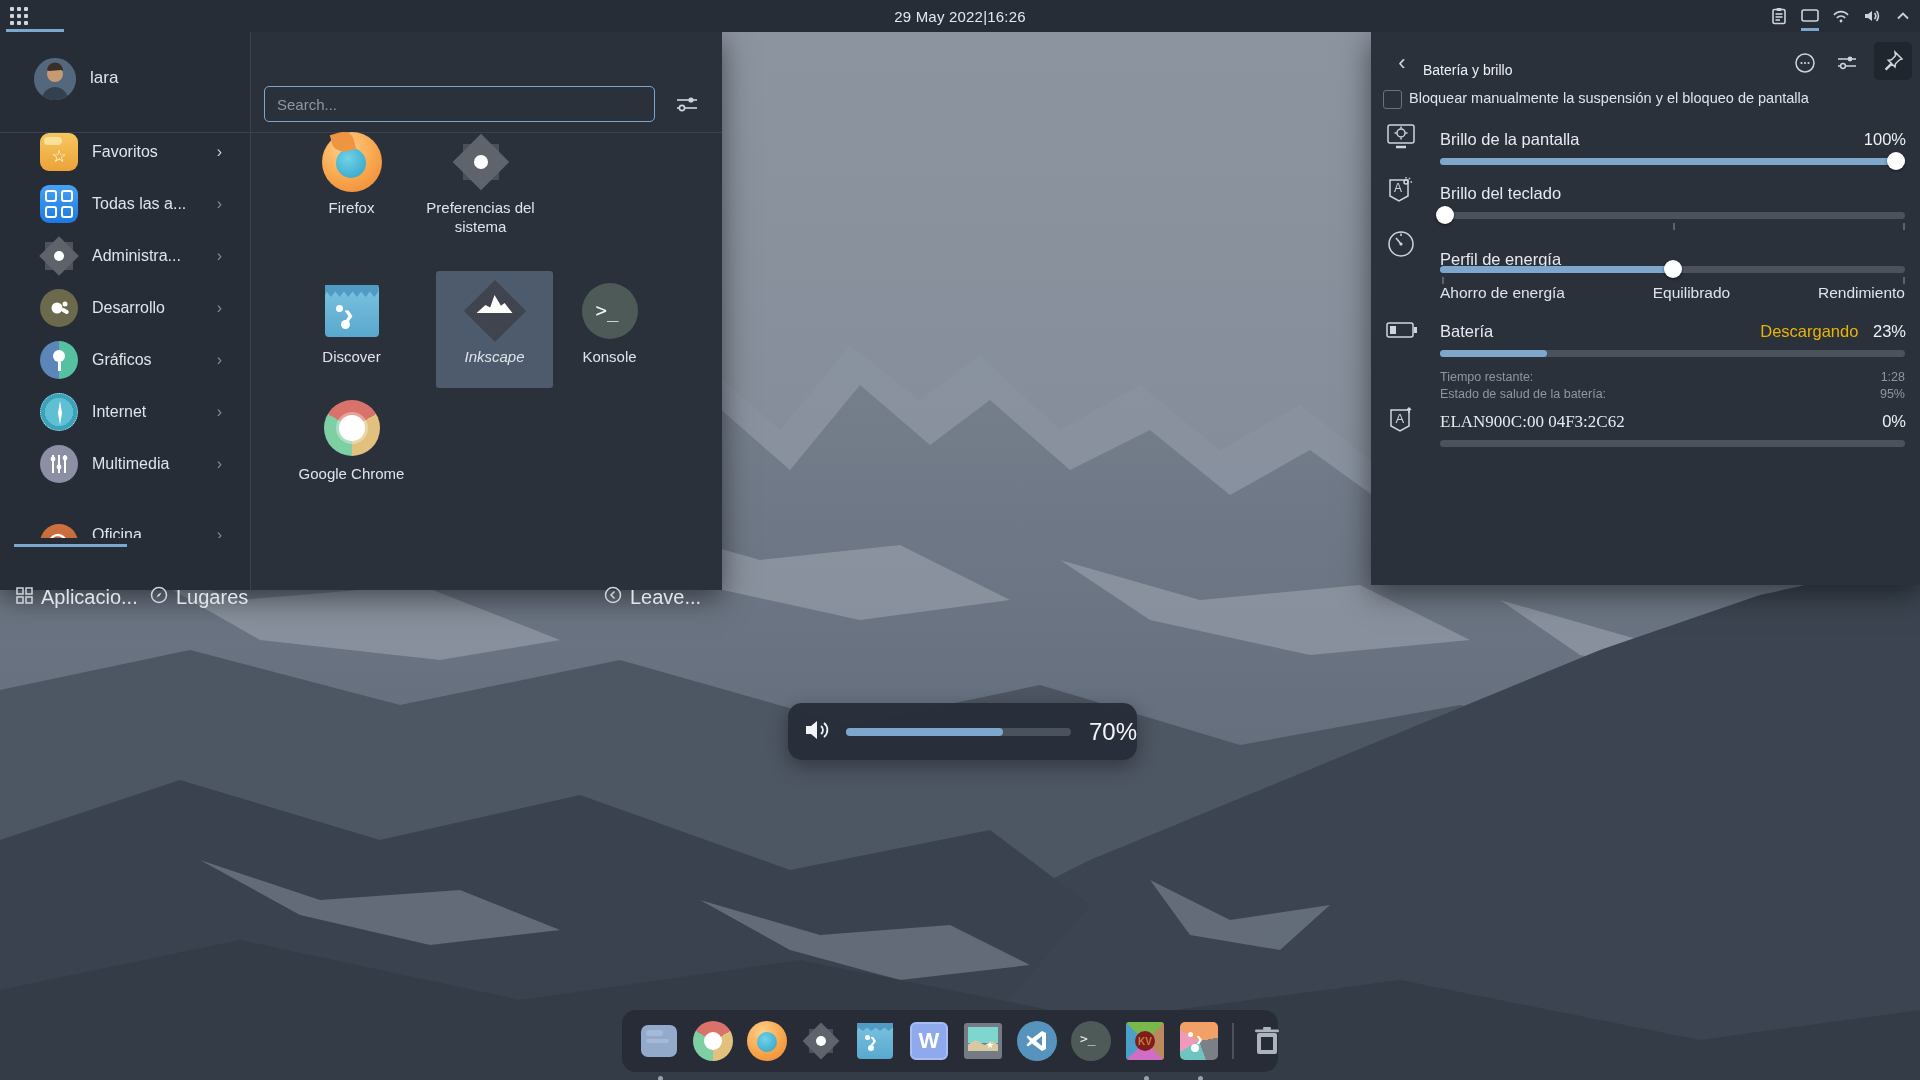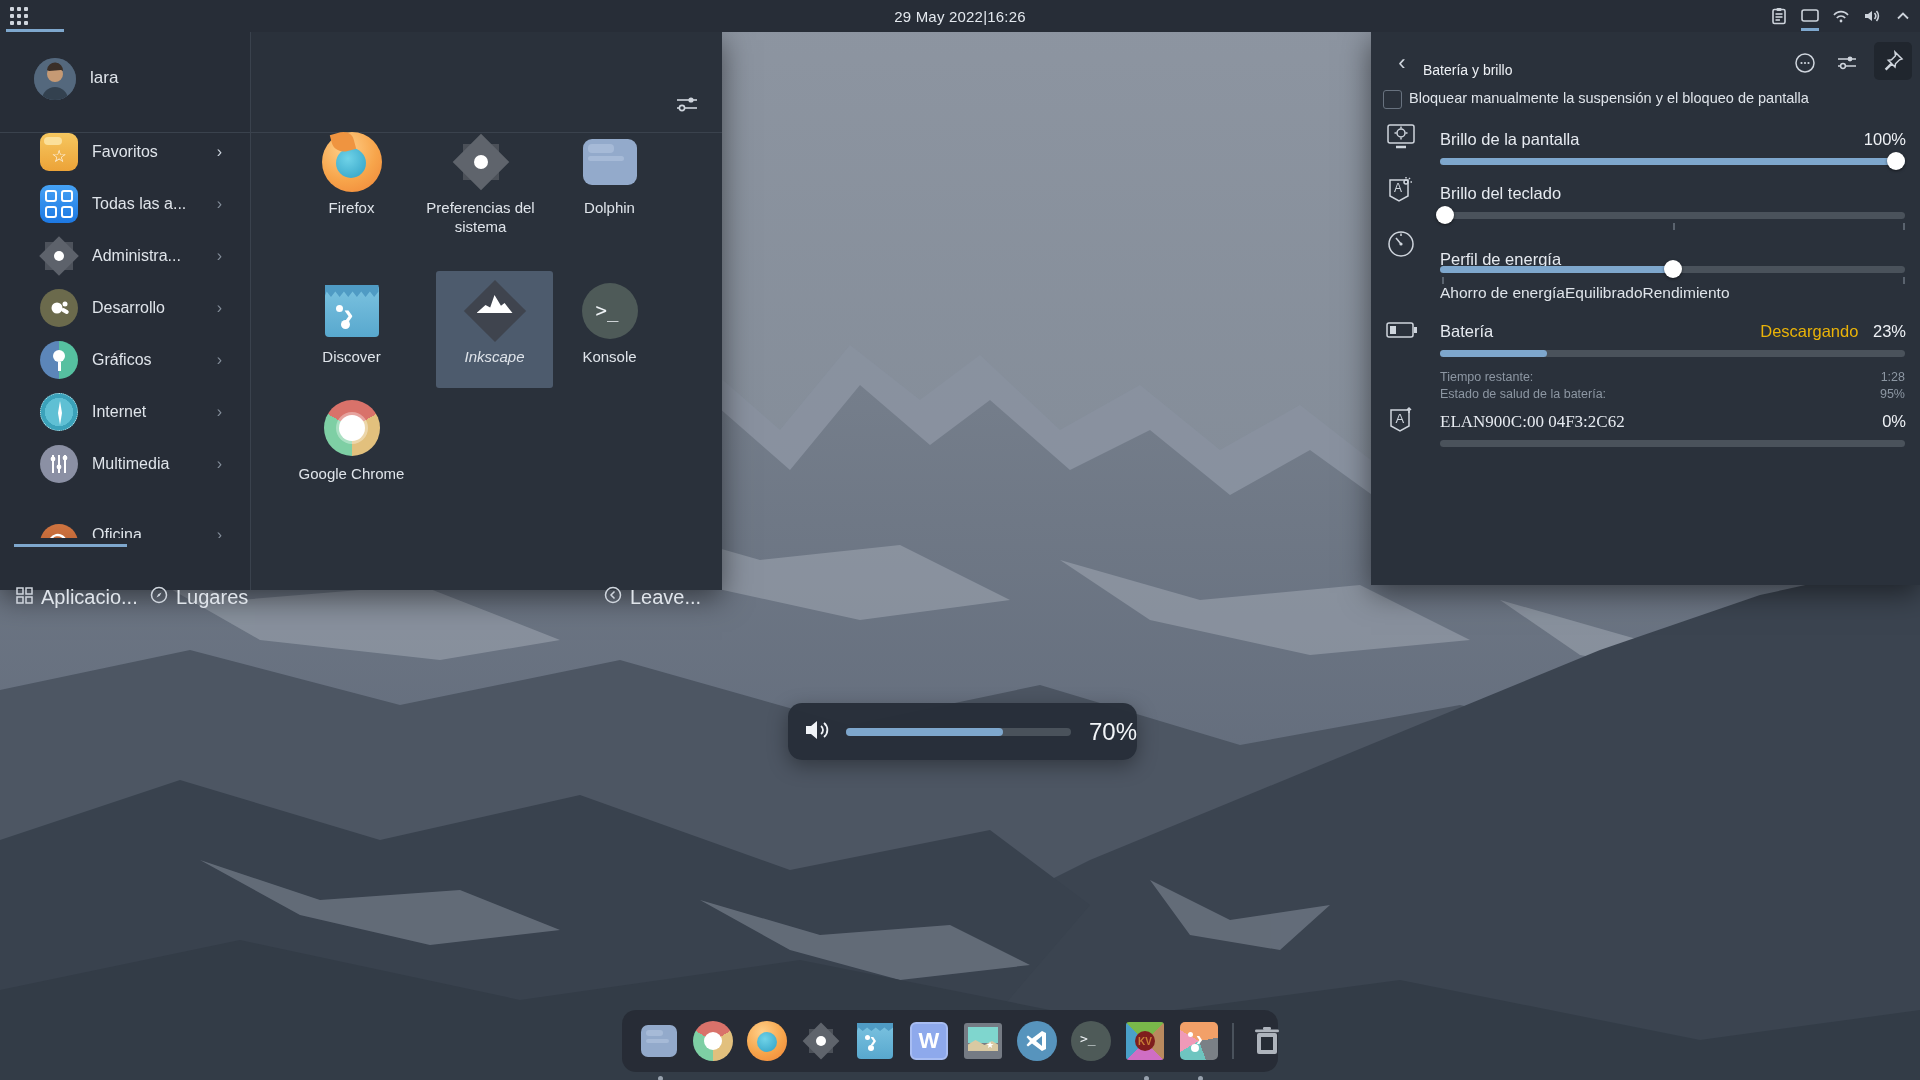--- a/index.html
+++ b/index.html
@@ -268,20 +268,23 @@
   </div>
   <div class="side-item abs row-clip" style="top:458px;height:48px;text-align:center;">
     <span class="side-ic circ" style="top:34px;background:linear-gradient(180deg,#cf7440,#b55a2e);">
       <svg width="38" height="38" viewBox="0 0 38 38">
             <path d="M14,26 a8,8 0 1 1 10,-2" stroke="#fff" stroke-width="2.5" fill="none"></path>
           </svg></span>
     <span class="lbl" style="top:36px;">Oficina</span>
     <span class="chev" style="top:36px;">›</span>
   </div>
 
+  <div id="search-box" class="abs">
+    <input type="text" placeholder="Search..." style="">
+  </div>
   <div id="filter-btn" class="abs">
     <svg width="26" height="26" viewBox="0 0 26 26" stroke="#cfd5dd" stroke-width="1.6" fill="none">
       <line x1="3" y1="8" x2="23" y2="8"></line>
           <circle cx="17" cy="8" r="2.6" fill="#cfd5dd" stroke="none"></circle>
       <line x1="3" y1="16" x2="23" y2="16"></line>
           <circle cx="8" cy="16" r="2.6" fill="#2a313b" stroke="#cfd5dd"></circle>
         </svg>
   </div>
 
   <div class="cell abs" style="left:293px;top:90px;">
@@ -292,28 +295,20 @@
     </span>
     <span class="app-lbl">Firefox</span>
   </div>
   <div class="cell abs" style="left:422px;top:90px;">
     <span class="appic">
       <span class="abs" style="left:14px;top:14px;width:36px;height:36px;background:#4b5058;"></span>
       <span class="abs rot45" style="left:12px;top:12px;width:40px;height:40px;background:#5f646c;"></span>
       <span class="abs circ" style="left:25px;top:25px;width:14px;height:14px;background:#fff;"></span>
     </span>
     <span class="app-lbl">Preferencias del sistema</span>
-  </div>
-  <div class="cell abs" style="left:551px;top:90px;">
-    <span class="appic">
-      <span class="abs" style="left:5px;top:9px;width:54px;height:46px;border-radius:9px;background:#93aacb;"></span>
-      <span class="abs" style="left:10px;top:14px;width:26px;height:9px;border-radius:4px;background:#a6bad7;"></span>
-      <span class="abs" style="left:10px;top:26px;width:36px;height:5px;border-radius:3px;background:#a6bad7;"></span>
-    </span>
-    <span class="app-lbl">Dolphin</span>
   </div>
   <div class="cell abs" style="left:293px;top:239px;">
     <span class="appic">
       <span class="abs" style="left:5px;top:6px;width:54px;height:52px;border-radius:4px;background:linear-gradient(180deg,#7cc3e0,#58a8ce);"></span>
       <span class="abs" style="left:5px;top:6px;width:54px;height:12px;background:#4f9bc4;clip-path:polygon(0 0,100% 0,100% 55%,92% 100%,84% 55%,76% 100%,68% 55%,60% 100%,52% 55%,44% 100%,36% 55%,28% 100%,20% 55%,12% 100%,4% 55%,0 100%);"></span>
       <span class="abs" style="left:24px;top:18px;color:#fff;font-size:30px;font-weight:bold;">›</span>
       <span class="abs circ" style="left:16px;top:26px;width:7px;height:7px;background:#fff;"></span>
       <span class="abs circ" style="left:21px;top:41px;width:9px;height:9px;background:#fff;"></span>
     </span>
     <span class="app-lbl">Discover</span>
@@ -440,21 +435,21 @@
           <circle cx="16" cy="16" r="1.6" fill="#cfd5dd" stroke="none"></circle>
           <line x1="16" y1="5.5" x2="16" y2="8"></line>
         </svg></span>
   <div class="plabel" style="top:218px;">Perfil de energía</div>
   <div class="track" style="top:234px;">
     <div class="fill" style="width: 50%;"></div>
     <div class="handle" style="left: calc(50% - 9px);"></div>
     <span class="tick" style="left:0.5%;"></span>
     <span class="tick" style="left:99.5%;"></span>
   </div>
-  <div class="abs" style="left:69px;right:15px;top:252px;display:flex;">
+  <div class="abs" style="left:69px;right:15px;top:252px;display:flex;justify-content:space-between;">
     <span class="opt" style="position:static;">Ahorro de energía</span>
     <span class="opt" style="position:static;">Equilibrado</span>
     <span class="opt" style="position:static;">Rendimiento</span>
   </div>
 
   <span class="prow-icon" style="top:282px;">
     <svg width="34" height="32" viewBox="0 0 34 32">
           <rect x="2" y="9" width="26" height="14" rx="2"></rect>
           <rect x="29" y="13" width="3" height="6" fill="#cfd5dd" stroke="none"></rect>
           <rect x="5" y="12" width="6" height="8" fill="#cfd5dd" stroke="none"></rect>

